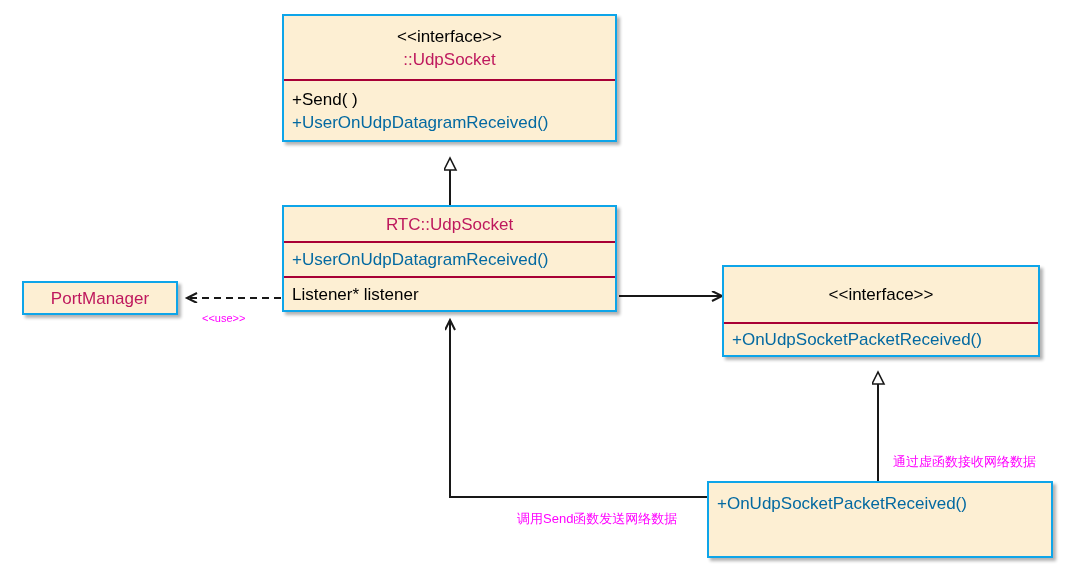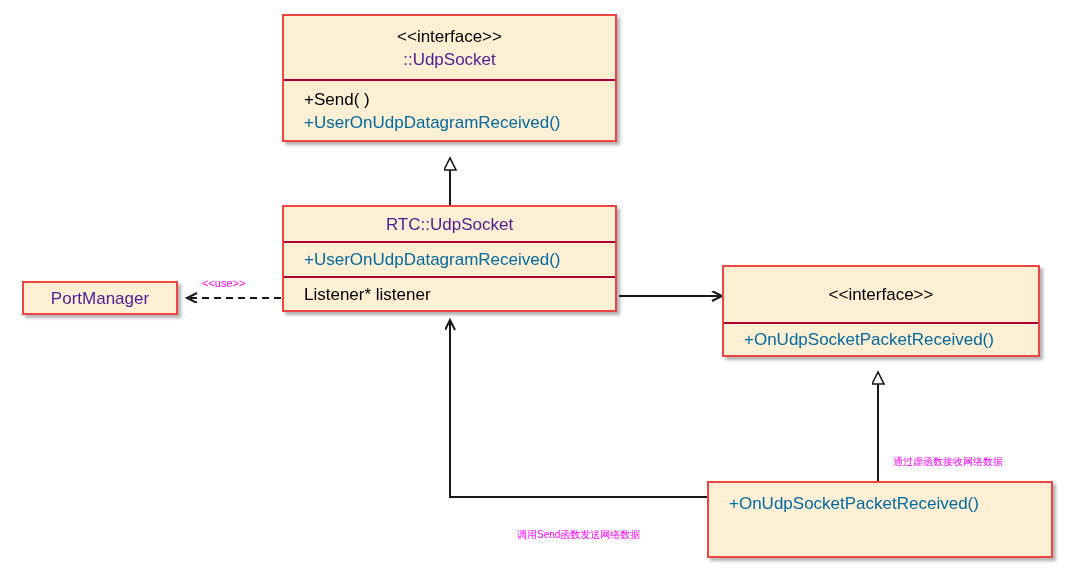--- a/index.html
+++ b/index.html
@@ -19,59 +19,60 @@
     position: absolute;
     left: 0;
     top: 0;
     width: 1065px;
     height: 570px;
   }
   .uml-class {
     position: absolute;
     box-sizing: border-box;
     background: #FDEFD3;
-    border: 2px solid #ef4444;
+    border: 2px solid #0ea5e9;
     box-shadow: 3px 3px 3px rgba(0,0,0,0.30);
     z-index: 2;
   }
   .compartment {
     box-sizing: border-box;
     display: flex;
     flex-direction: column;
     justify-content: center;
   }
   .compartment + .compartment {
     border-top: 2px solid #A80036;
   }
   .c-center { align-items: center; }
-  .c-left   { align-items: flex-start; padding-left: 20px; }
+  .c-left   { align-items: flex-start; padding-left: 8px; }
   .line {
     font-size: 17px;
     line-height: 23px;
     white-space: nowrap;
-    color: #4c1d95;
+    color: #be185d;
   }
   .line.stereotype { color: #000000; }
   .line.member-black { color: #000000; }
   .line.member-red   { color: #0369a1; }
   .note-label {
     position: absolute;
-    font-size: 10px;
+    font-size: 13px;
     line-height: 14px;
     color: #FF00FF;
     white-space: nowrap;
     z-index: 3;
   }
   .edge-label {
     position: absolute;
     font-size: 11px;
     line-height: 13px;
     color: #FF00FF;
     white-space: nowrap;
     z-index: 3;
+    margin-top: 35px;
   }
 </style>
 </head>
 <body>
 
 <div id="diagram-root">
 
   <svg id="uml-svg" viewBox="0 0 1065 570" xmlns="http://www.w3.org/2000/svg">
     <defs>
       <marker id="open-arrow" markerWidth="14" markerHeight="14" refX="11" refY="5" orient="auto" markerUnits="userSpaceOnUse">
@@ -142,17 +143,17 @@
   </div>
 
   <div class="uml-class" style="left:707px; top:481px; width:346px; height:77px;">
     <div class="compartment c-left" style="height:40px;">
       <div class="line member-red">+OnUdpSocketPacketReceived()</div>
     </div>
   </div>
 
   <div class="edge-label" style="left:202px; top:277px;">&lt;&lt;use&gt;&gt;</div>
 
-  <div class="note-label" style="left:517px; top:528px;">调用Send函数发送网络数据</div>
+  <div class="note-label" style="left:517px; top:512px;">调用Send函数发送网络数据</div>
 
   <div class="note-label" style="left:893px; top:455px;">通过虚函数接收网络数据</div>
 
 </div>
 
 </body></html>

